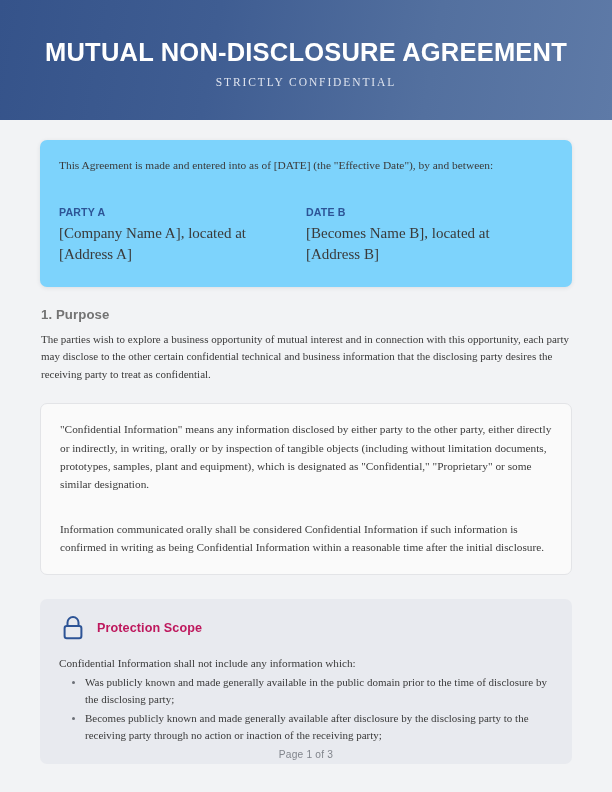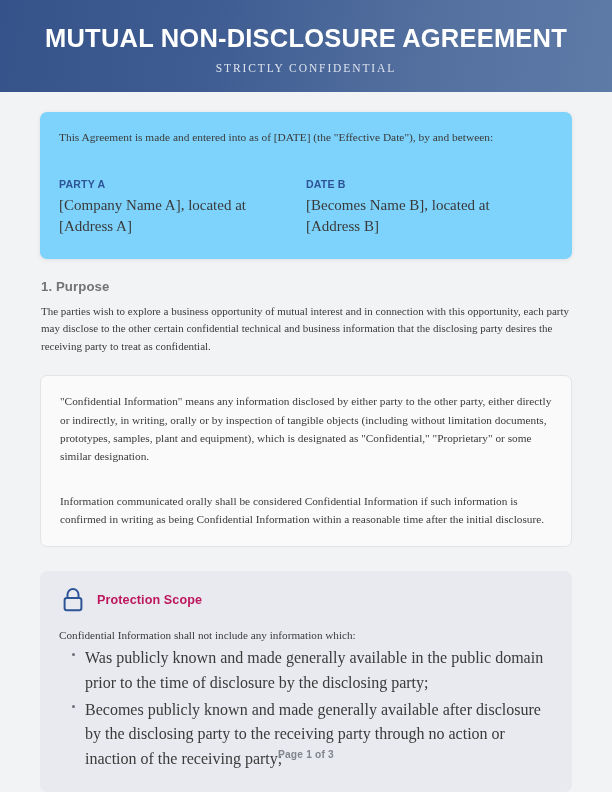--- a/index.html
+++ b/index.html
@@ -171,21 +171,21 @@
     line-height: 1.5;
     color: #3a3a3a;
     margin: 0 0 2px 0;
   }
   .scope-list {
     margin: 0;
     padding-left: 26px;
     list-style: none;
   }
   .scope-list li {
-    font-size: 16px;
+    font-size: 11px;
     line-height: 1.55;
     color: #3a3a3a;
     position: relative;
     margin-bottom: 2px;
   }
   .scope-list li::before {
     content: "";
     position: absolute;
     left: -13px;
     top: 7px;
@@ -201,21 +201,20 @@
     left: 0;
     right: 0;
     bottom: 30px;
     text-align: center;
   }
   .page-number {
     font-family: "Liberation Sans", sans-serif;
     font-size: 10.2px;
     color: #81858c;
     letter-spacing: 0.2px;
-    font-weight: bold;
   }
 </style>
 </head>
 <body>
 
 <div class="page">
 
   <div class="header">
     <h1 class="doc-title">MUTUAL NON-DISCLOSURE AGREEMENT</h1>
     <div class="doc-subtitle">STRICTLY CONFIDENTIAL</div>

